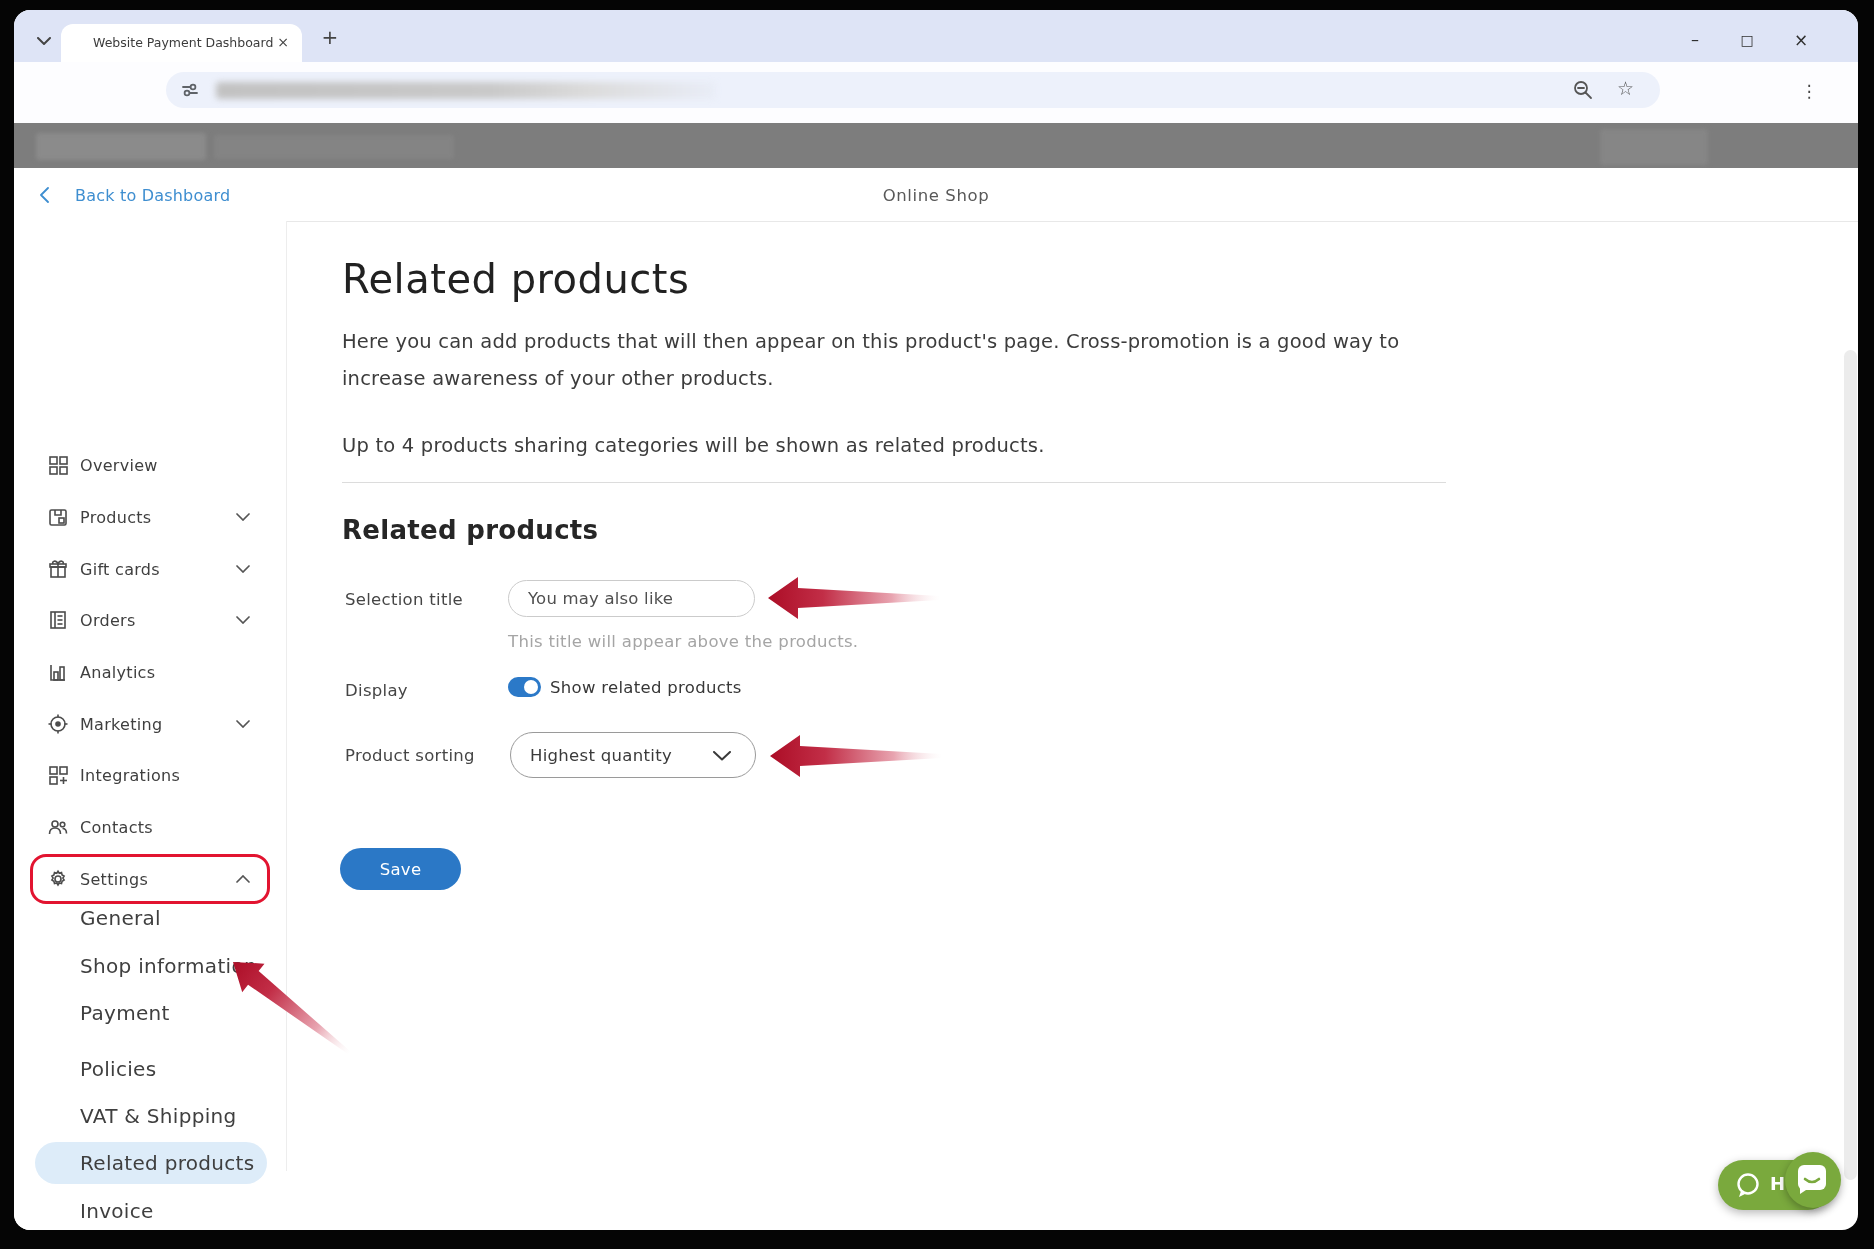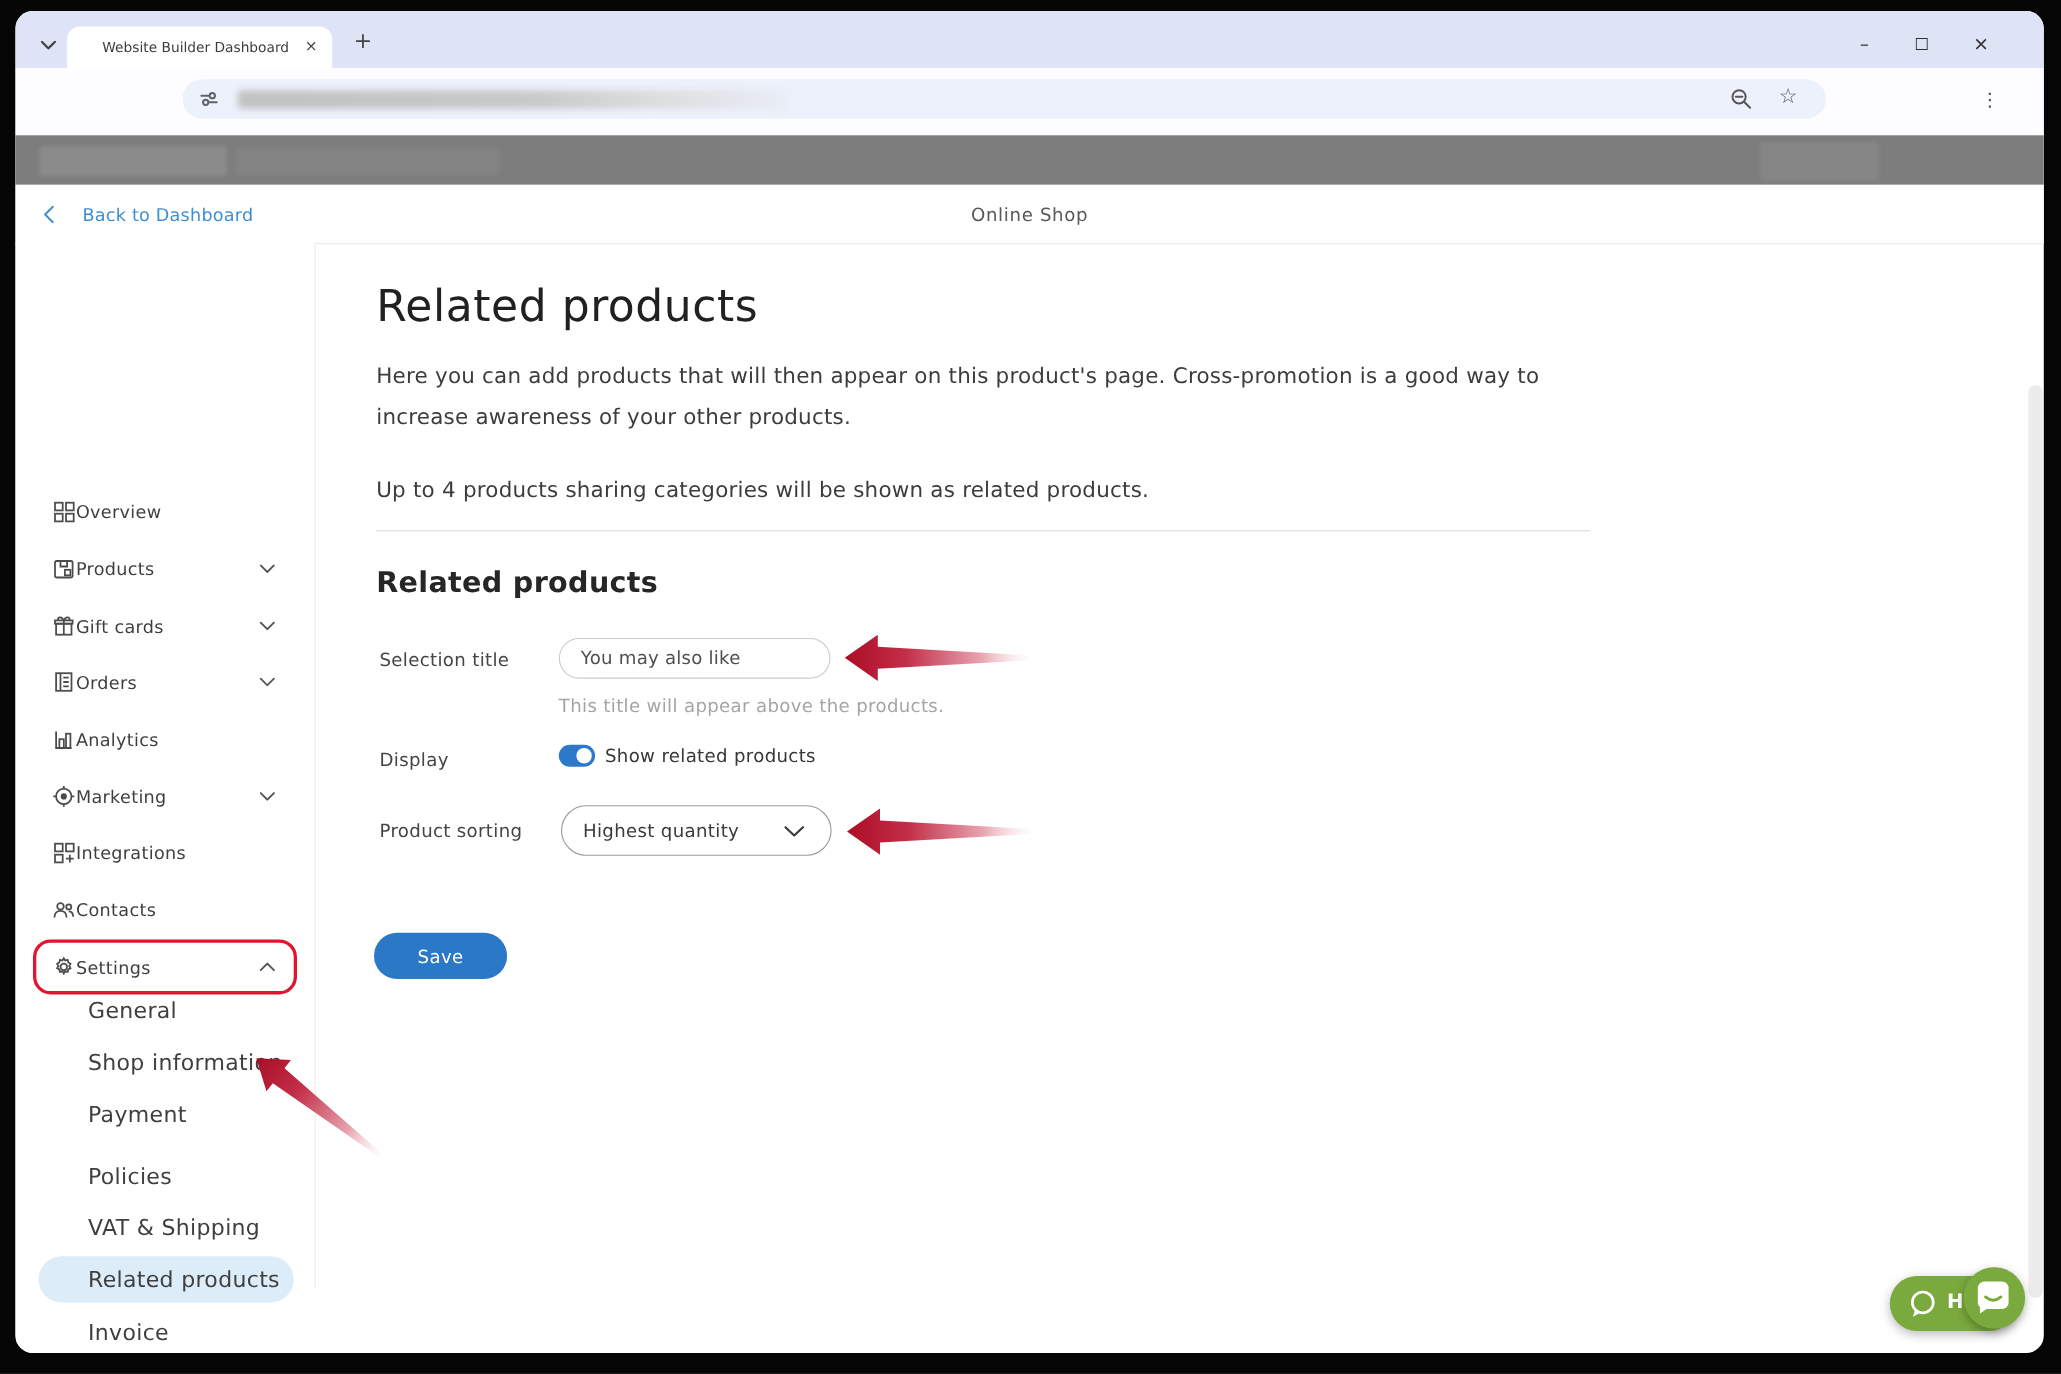--- a/index.html
+++ b/index.html
@@ -22,21 +22,21 @@
   #banner{left:0;top:113px;width:100%;height:45px;background:#7d7d7d;}
   .banner-patch{filter:blur(2px);border-radius:3px;}
   
   #subheader{left:0;top:158px;width:100%;height:53px;background:#fff;border-bottom:1px solid #e8e8e8;}
   #backlink{left:26px;top:15px;height:24px;display:flex;align-items:center;gap:26px;color:#3e8ed0;font-size:16px;letter-spacing:.2px;cursor:pointer;}
   #centertitle{left:0;top:18px;width:100%;text-align:center;font-size:16.5px;color:#585858;letter-spacing:.6px;}
   
   #sidebar{left:0;top:211px;width:273px;height:1009px;background:#fff;}
   #sidebar-border{left:272px;top:211px;width:1px;height:950px;background:#ededed;}
   .side-row{left:0;width:273px;height:40px;display:flex;align-items:center;padding-left:33px;box-sizing:border-box;cursor:pointer;}
-  .side-row .lbl{font-size:16px;color:#3f3f3f;letter-spacing:.3px;}
+  .side-row .lbl{margin-left:11px;font-size:16px;color:#3f3f3f;letter-spacing:.3px;}
   .side-sub{left:0;width:273px;height:36px;display:flex;align-items:center;padding-left:66px;box-sizing:border-box;cursor:pointer;}
   .side-sub .lbl{font-size:20px;color:#3f3f3f;letter-spacing:.3px;}
   .chev{position:absolute;left:222px;}
   #active-pill{left:21px;top:921px;width:232px;height:42px;background:#ddecf9;border-radius:21px;}
   #settings-box{left:16px;top:633px;width:240px;height:50px;border:3px solid #e21430;border-radius:16px;box-sizing:border-box;}
   
   .h1{left:328px;top:246px;font-size:40px;font-weight:500;color:#212121;letter-spacing:.5px;}
   .para{left:328px;width:1070px;font-size:19.5px;line-height:37px;color:#3c3c3c;letter-spacing:.2px;}
   #divider{left:328px;top:472px;width:1104px;height:1px;background:#dcdcdc;}
   .h2{left:328px;top:505px;font-size:26px;font-weight:600;color:#262626;letter-spacing:.3px;}
@@ -74,21 +74,21 @@
 
 <div id="window" class="abs">
 
   <div id="tabstrip" class="abs">
     <div class="abs" style="left:16px;top:17px;width:28px;height:28px;">
       <svg width="14" height="8" viewBox="0 0 14 8" style="position:absolute;left:7px;top:10px">
           <polyline points="1,1 7,7 13,1" fill="none" stroke="#444" stroke-width="2" stroke-linecap="round"></polyline>
         </svg>
     </div>
     <div id="tab" class="abs">
-      <span class="title">Website Builder Dashboard</span>
+      <span class="title">Website Payment Dashboard</span>
       <span class="close">×</span>
     </div>
     <div class="abs" style="left:303px;top:14px;width:26px;height:26px;text-align:center;line-height:26px;font-size:20px;color:#444;">+</div>
     <div class="abs winctl" style="left:1666px;font-size:16px;">–</div>
     <div class="abs winctl" style="left:1718px;">□</div>
     <div class="abs winctl" style="left:1772px;font-size:17px;">×</div>
   </div>
 
   <div id="toolbar" class="abs">
     <div class="abs navbtn" style="left:16px;">←</div>

